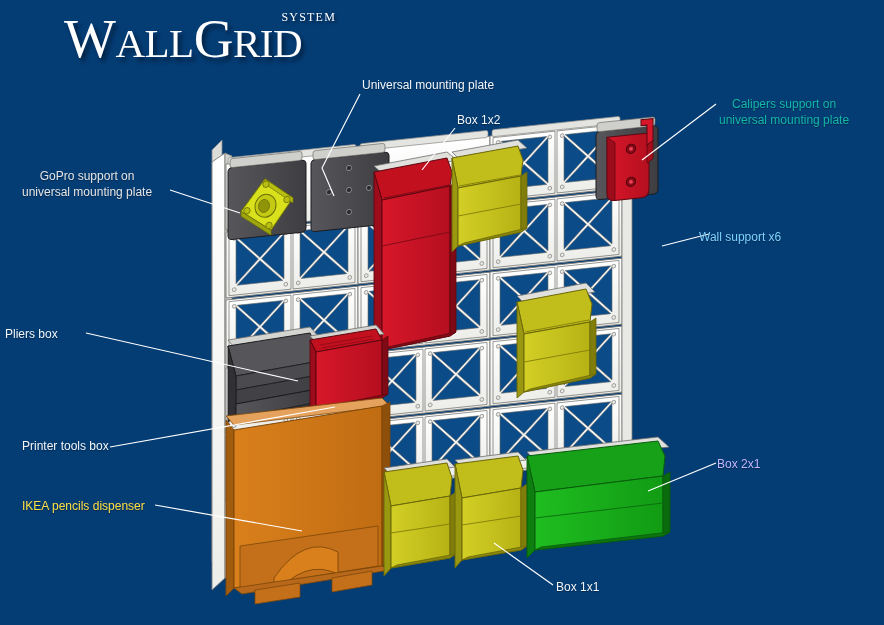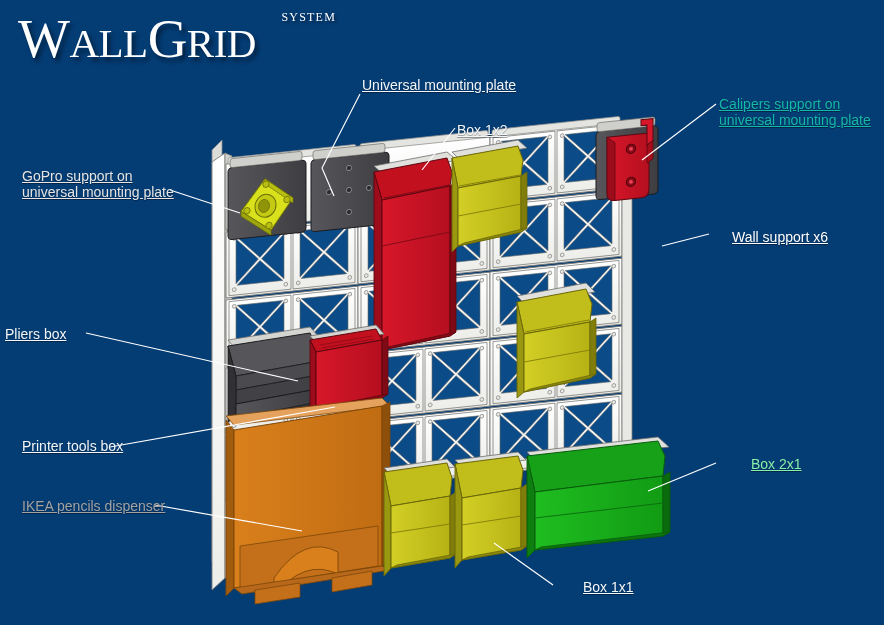--- a/index.html
+++ b/index.html
@@ -7,20 +7,21 @@
     padding: 0;
     background: #08396e;
   }
   #page {
     position: relative;
     width: 884px;
     height: 625px;
     overflow: hidden;
     background: #043c74;
     font-family: "Liberation Sans", sans-serif;
+    text-align: center;
   }
   
   #logo {
     position: absolute;
     left: 18px;
     top: 8px;
     width: 330px;
     height: 72px;
     user-select: none;
   }
@@ -43,25 +44,24 @@
     font-size: 12px;
     letter-spacing: 1.2px;
     color: #ffffff;
     text-shadow: 2px 2px 3px rgba(0,0,0,0.45);
   }
 
   
   .callout {
     position: absolute;
     color: #f2f7fb;
-    font-size: 14px;
+    font-size: 12px;
     line-height: 16px;
     white-space: pre-line;
     text-shadow: 0 1px 1px rgba(0,0,0,0.35);
-    text-decoration: underline;
   }
 
   
   #scene {
     position: absolute;
     left: 0; top: 0;
     width: 884px; height: 625px;
   }
 
   .leader { stroke: #ffffff; stroke-width: 1.15; fill: none; }
@@ -436,23 +436,23 @@
         <path d="M 110 447 L 335 407" class="leader" stroke="#ffffff"></path>
         <path d="M 155 505 L 302 531" class="leader" stroke="#ffffff"></path>
         <path d="M 716 463 L 648 491" class="leader" stroke="#ffffff"></path>
         <path d="M 553 585 L 494 543" class="leader" stroke="#ffffff"></path>
       </g>
   </svg>
 
   <div class="callout" style="left: 22px; top: 168px; color: #e5e5e5;">GoPro support on
 universal mounting plate</div>
   <div class="callout" style="left: 362px; top: 77px; color: rgb(242, 247, 251);">Universal mounting plate</div>
-  <div class="callout" style="left: 457px; top: 112px; color: rgb(242, 247, 251); margin-top: 10px;">Box 1x2</div>
+  <div class="callout" style="left: 457px; top: 112px; color: rgb(242, 247, 251);">Box 1x2</div>
   <div class="callout" style="left: 719px; top: 96px; color: #14b8a6;">Calipers support on
 universal mounting plate</div>
-  <div class="callout" style="left: 732px; top: 229px; color: #ffffff;">Wall support x6</div>
+  <div class="callout" style="left: 699px; top: 229px; color: #7dd3fc;">Wall support x6</div>
   <div class="callout" style="left: 5px; top: 326px; color: rgb(242, 247, 251);">Pliers box</div>
   <div class="callout" style="left: 22px; top: 438px; color: rgb(242, 247, 251);">Printer tools box</div>
-  <div class="callout" style="left: 22px; top: 498px; color: #a3a3a3;">IKEA pencils dispenser</div>
-  <div class="callout" style="left: 751px; top: 456px; color: #86efac;">Box 2x1</div>
-  <div class="callout" style="left: 556px; top: 579px; color: rgb(242, 247, 251); margin-left: 27px;">Box 1x1</div>
+  <div class="callout" style="left: 22px; top: 498px; color: #fde047;">IKEA pencils dispenser</div>
+  <div class="callout" style="left: 717px; top: 456px; color: #c4b5fd;">Box 2x1</div>
+  <div class="callout" style="left: 556px; top: 579px; color: rgb(242, 247, 251);">Box 1x1</div>
 
 </div>
 
 </body></html>

